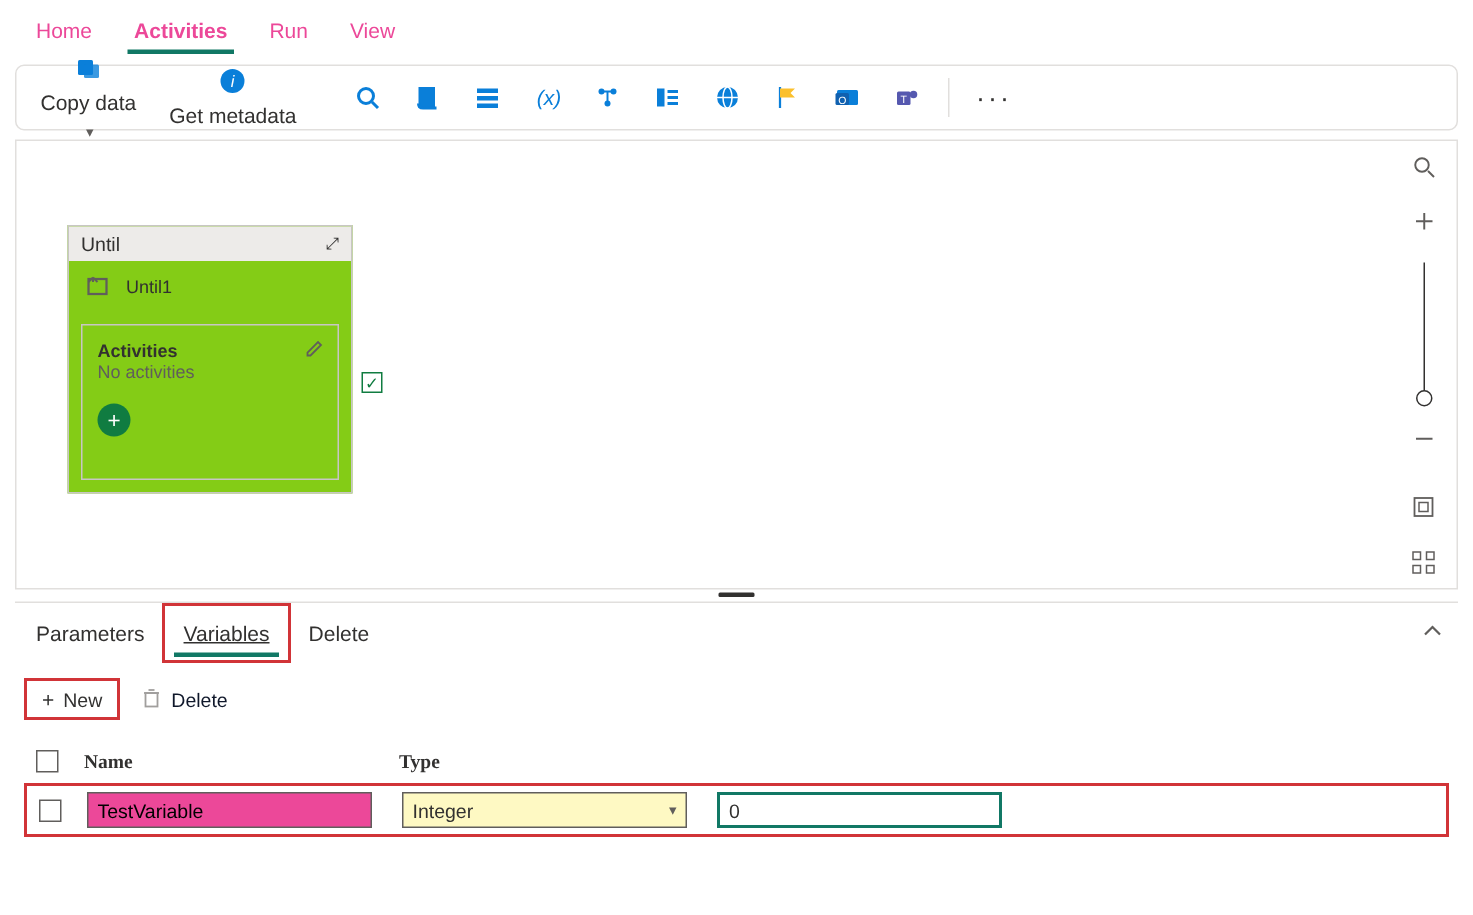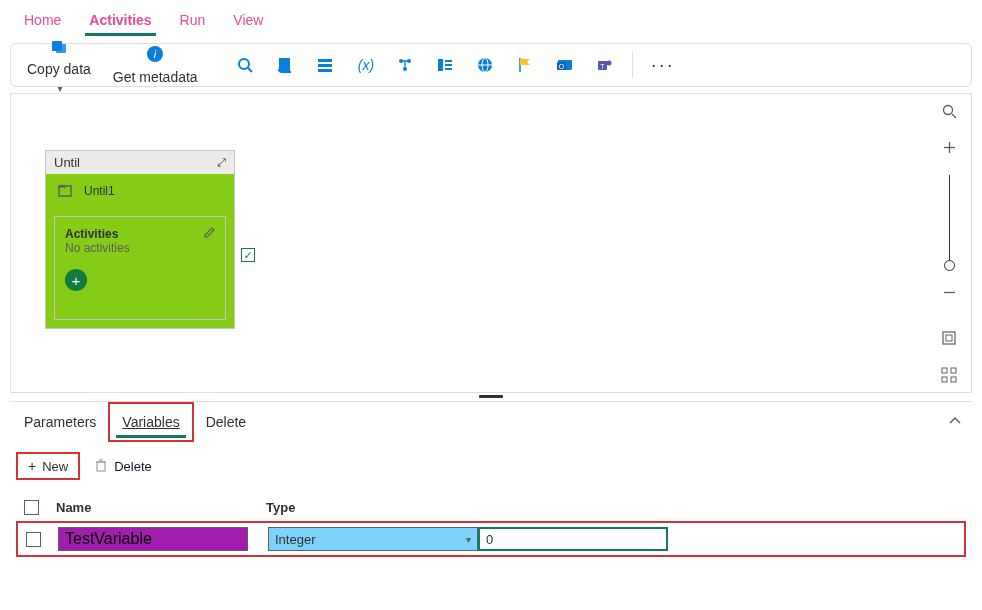--- a/index.html
+++ b/index.html
@@ -55,26 +55,26 @@
   .collapse-caret { padding: 6px 8px; cursor: pointer; color: #605e5c; }
   .highlight-red { border: 2px solid #d13438; text-decoration: underline; }
 
   .var-toolbar { display: flex; align-items: center; gap: 14px; padding: 10px 6px 14px 6px; }
   .new-btn { display: flex; align-items: center; gap: 6px; padding: 4px 10px; border: 2px solid #d13438; cursor: pointer; }
   .new-btn .plus { font-size: 14px; }
   .delete-btn { display: flex; align-items: center; gap: 6px; color: #0f172a; cursor: pointer; }
 
   .var-table { padding: 0 6px; }
   .var-head { display: grid; grid-template-columns: 40px 210px 210px 210px; gap: 0; padding: 6px 0; }
-  .var-head .h { font-weight: 600; font-size: 13px; }
+  .var-head .h { font-weight: 600; font-size: 13px; font-family: Liberation Serif, serif; }
   .var-row-wrap { border: 2px solid #d13438; padding: 4px 0; }
   .var-row { display: grid; grid-template-columns: 40px 210px 210px 210px; gap: 0; align-items: center; }
   .chk { width: 15px; height: 15px; border: 1px solid #605e5c; margin-left: 8px; }
-  .cell-input { width: 190px; height: 24px; border: 1px solid #605e5c; padding: 0 6px; font-size: 16px; background: #a21caf; }
-  .cell-select { width: 210px; height: 24px; border: 1px solid #605e5c; padding: 0 6px; font-size: 13px; background: #7dd3fc; display: flex; align-items: center; justify-content: space-between; cursor: pointer; }
+  .cell-input { width: 190px; height: 24px; border: 1px solid #605e5c; padding: 0 6px; font-size: 13px; background: #ec4899; }
+  .cell-select { width: 190px; height: 24px; border: 1px solid #605e5c; padding: 0 6px; font-size: 13px; background: #fef9c3; display: flex; align-items: center; justify-content: space-between; cursor: pointer; }
   .cell-default { width: 190px; height: 24px; border: 2px solid #117865; padding: 0 6px; font-size: 13px; background: #fff; display: flex; align-items: center; }
 </style>
 </head>
 <body>
 
 <div class="top-tabs">
   <div class="top-tab">Home</div>
   <div class="top-tab active">Activities</div>
   <div class="top-tab">Run</div>
   <div class="top-tab">View</div>

